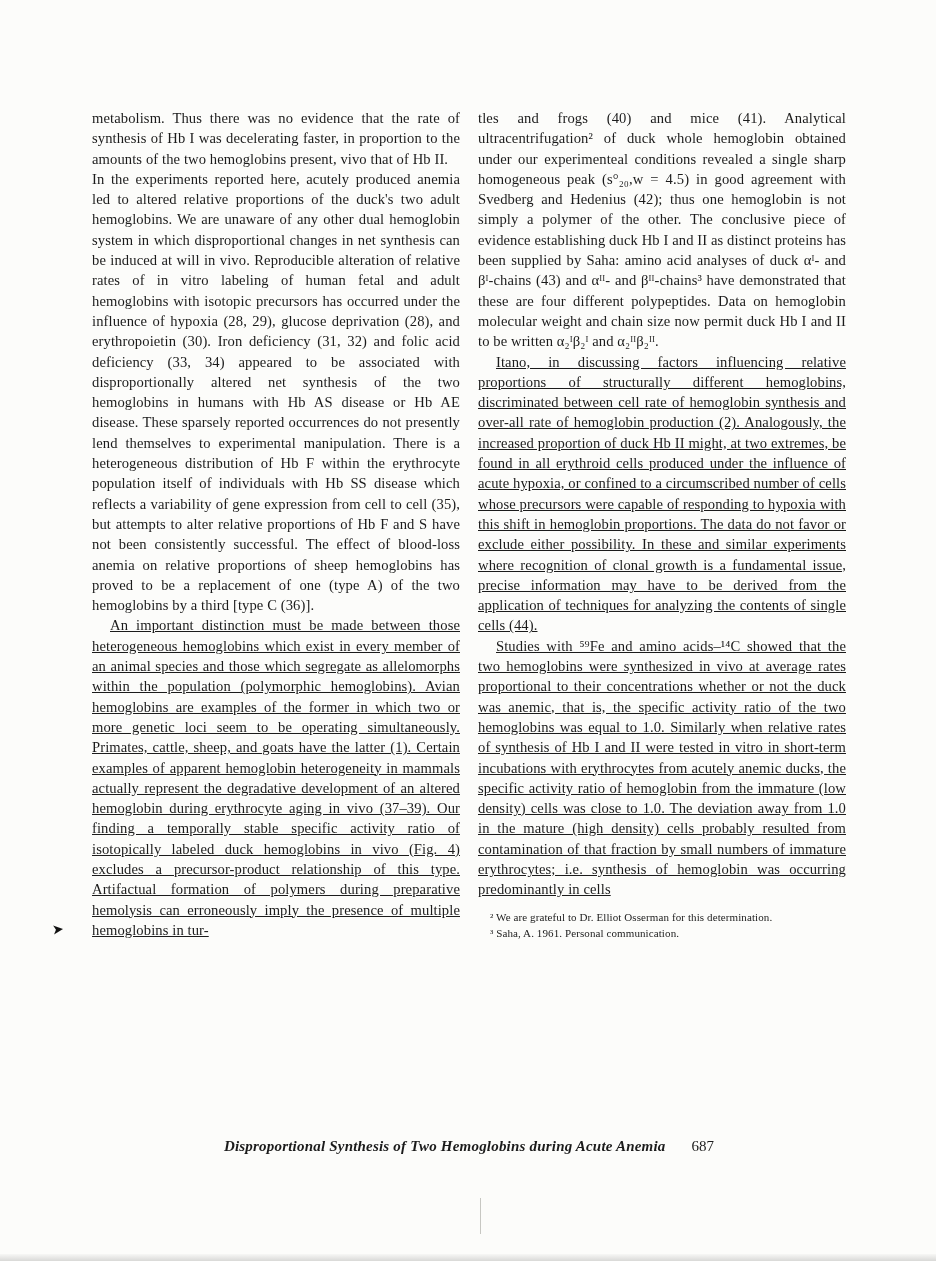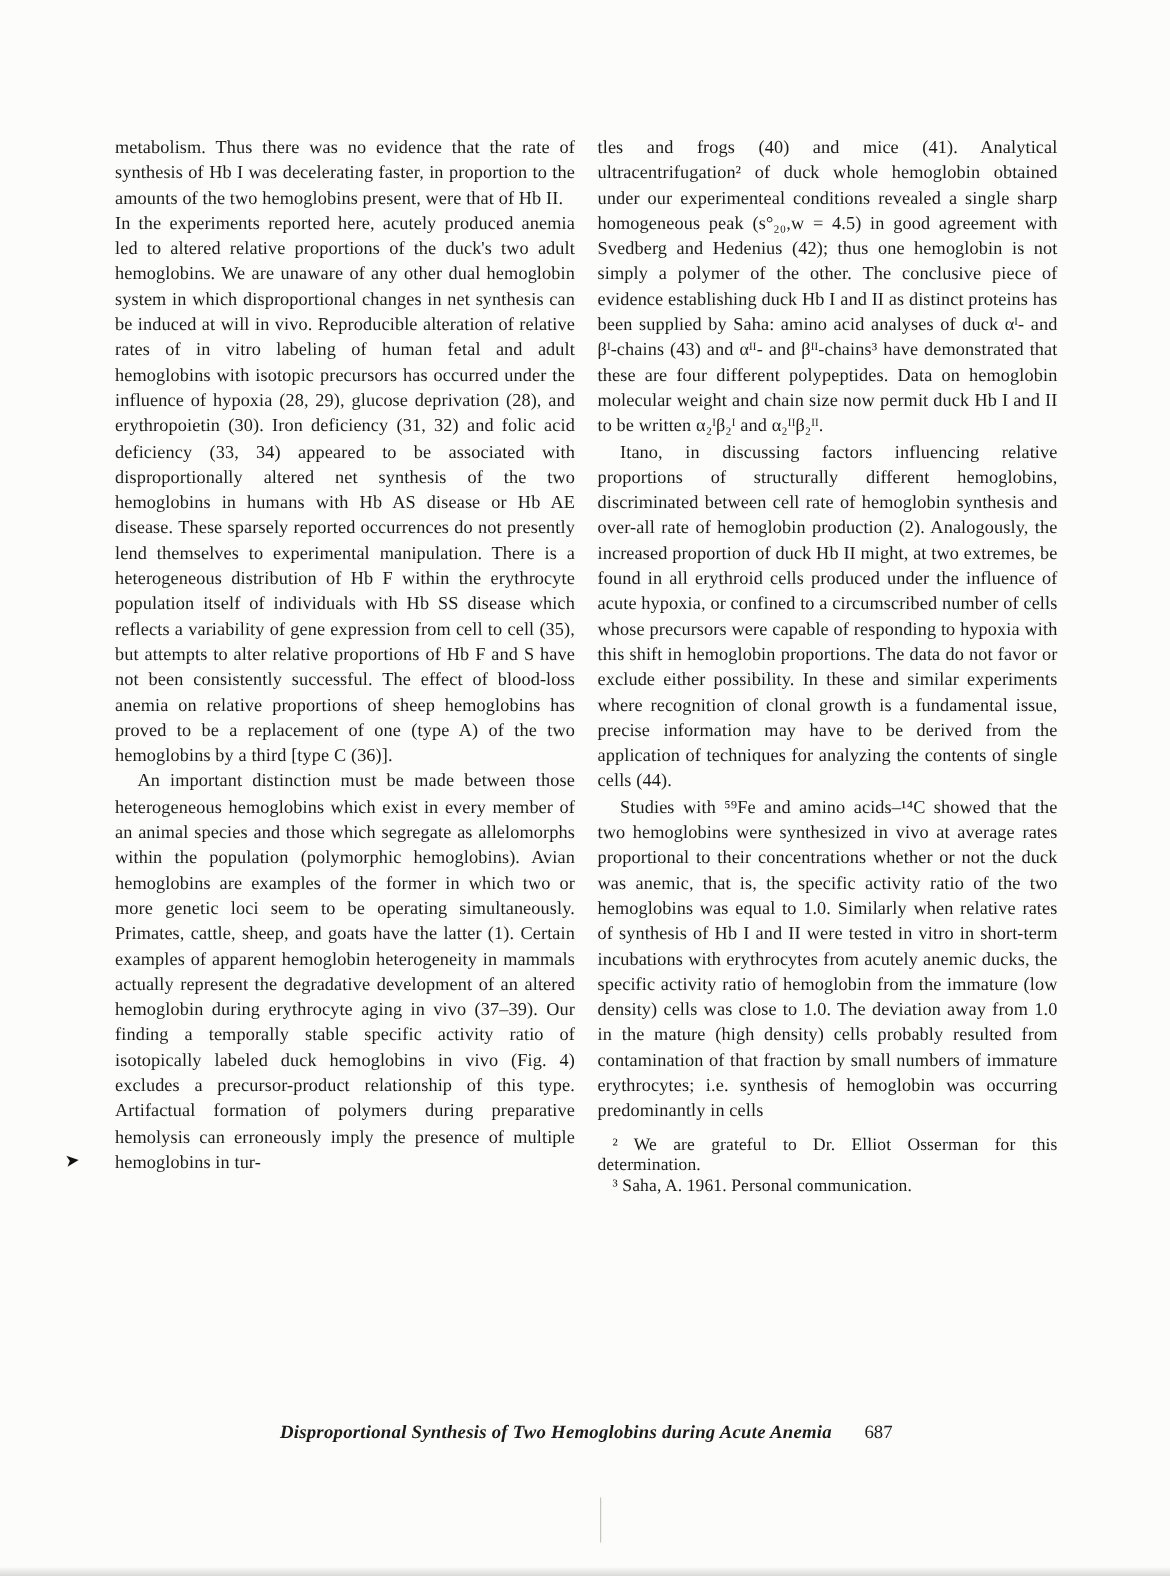--- a/index.html
+++ b/index.html
@@ -32,31 +32,32 @@
     font-size: 14.6px;
     line-height: 20.3px;
     text-align: justify;
     letter-spacing: 0.1px;
   }
   p.para {
     margin: 0;
   }
   p.para.indent {
     text-indent: 18px;
+    text-decoration: underline;
   }
   .section-heading {
     font-size: 14.2px;
     font-weight: 600;
     letter-spacing: 0.18em;
     text-align: center;
     margin: 15px 0 13px 0;
   }
   .footnotes {
     margin-top: 9px;
-    font-size: 14px;
+    font-size: 11px;
     line-height: 16.8px;
   }
   .footnote {
     margin: 0;
     text-indent: 12px;
     text-align: justify;
   }
   .margin-arrow {
     position: absolute;
     left: 52px;
@@ -104,21 +105,21 @@
   }
 </style>
 </head>
 <body>
 
 <div class="page">
 
   <div class="columns">
 
     <div class="col">
-      <p class="para">metabolism. Thus there was no evidence that the rate of synthesis of Hb I was decelerating faster, in proportion to the amounts of the two hemoglobins present, were that of Hb II.</p>
+      <p class="para">metabolism. Thus there was no evidence that the rate of synthesis of Hb I was decelerating faster, in proportion to the amounts of the two hemoglobins present, vivo that of Hb II.</p>
       <p class="para">In the experiments reported here, acutely produced anemia led to altered relative proportions of the duck's two adult hemoglobins. We are unaware of any other dual hemoglobin system in which disproportional changes in net synthesis can be induced at will in vivo. Reproducible alteration of relative rates of in vitro labeling of human fetal and adult hemoglobins with isotopic precursors has occurred under the influence of hypoxia (28, 29), glucose deprivation (28), and erythropoietin (30). Iron deficiency (31, 32) and folic acid deficiency (33, 34) appeared to be associated with disproportionally altered net synthesis of the two hemoglobins in humans with Hb AS disease or Hb AE disease. These sparsely reported occurrences do not presently lend themselves to experimental manipulation. There is a heterogeneous distribution of Hb F within the erythrocyte population itself of individuals with Hb SS disease which reflects a variability of gene expression from cell to cell (35), but attempts to alter relative proportions of Hb F and S have not been consistently successful. The effect of blood-loss anemia on relative proportions of sheep hemoglobins has proved to be a replacement of one (type A) of the two hemoglobins by a third [type C (36)].</p>
       <p class="para indent">An important distinction must be made between those heterogeneous hemoglobins which exist in every member of an animal species and those which segregate as allelomorphs within the population (polymorphic hemoglobins). Avian hemoglobins are examples of the former in which two or more genetic loci seem to be operating simultaneously. Primates, cattle, sheep, and goats have the latter (1). Certain examples of apparent hemoglobin heterogeneity in mammals actually represent the degradative development of an altered hemoglobin during erythrocyte aging in vivo (37–39). Our finding a temporally stable specific activity ratio of isotopically labeled duck hemoglobins in vivo (Fig. 4) excludes a precursor-product relationship of this type. Artifactual formation of polymers during preparative hemolysis can erroneously imply the presence of multiple hemoglobins in tur-</p>
     </div>
 
     <div class="col">
       <p class="para">tles and frogs (40) and mice (41). Analytical ultracentrifugation² of duck whole hemoglobin obtained under our experimenteal conditions revealed a single sharp homogeneous peak (s°₂₀,w = 4.5) in good agreement with Svedberg and Hedenius (42); thus one hemoglobin is not simply a polymer of the other. The conclusive piece of evidence establishing duck Hb I and II as distinct proteins has been supplied by Saha: amino acid analyses of duck αᴵ- and βᴵ-chains (43) and αᴵᴵ- and βᴵᴵ-chains³ have demonstrated that these are four different polypeptides. Data on hemoglobin molecular weight and chain size now permit duck Hb I and II to be written α₂ᴵβ₂ᴵ and α₂ᴵᴵβ₂ᴵᴵ.</p>
       <p class="para indent">Itano, in discussing factors influencing relative proportions of structurally different hemoglobins, discriminated between cell rate of hemoglobin synthesis and over-all rate of hemoglobin production (2). Analogously, the increased proportion of duck Hb II might, at two extremes, be found in all erythroid cells produced under the influence of acute hypoxia, or confined to a circumscribed number of cells whose precursors were capable of responding to hypoxia with this shift in hemoglobin proportions. The data do not favor or exclude either possibility. In these and similar experiments where recognition of clonal growth is a fundamental issue, precise information may have to be derived from the application of techniques for analyzing the contents of single cells (44).</p>
       <p class="para indent">Studies with ⁵⁹Fe and amino acids–¹⁴C showed that the two hemoglobins were synthesized in vivo at average rates proportional to their concentrations whether or not the duck was anemic, that is, the specific activity ratio of the two hemoglobins was equal to 1.0. Similarly when relative rates of synthesis of Hb I and II were tested in vitro in short-term incubations with erythrocytes from acutely anemic ducks, the specific activity ratio of hemoglobin from the immature (low density) cells was close to 1.0. The deviation away from 1.0 in the mature (high density) cells probably resulted from contamination of that fraction by small numbers of immature erythrocytes; i.e. synthesis of hemoglobin was occurring predominantly in cells</p>
       <div class="footnotes">
         <p class="footnote">² We are grateful to Dr. Elliot Osserman for this determination.</p>

